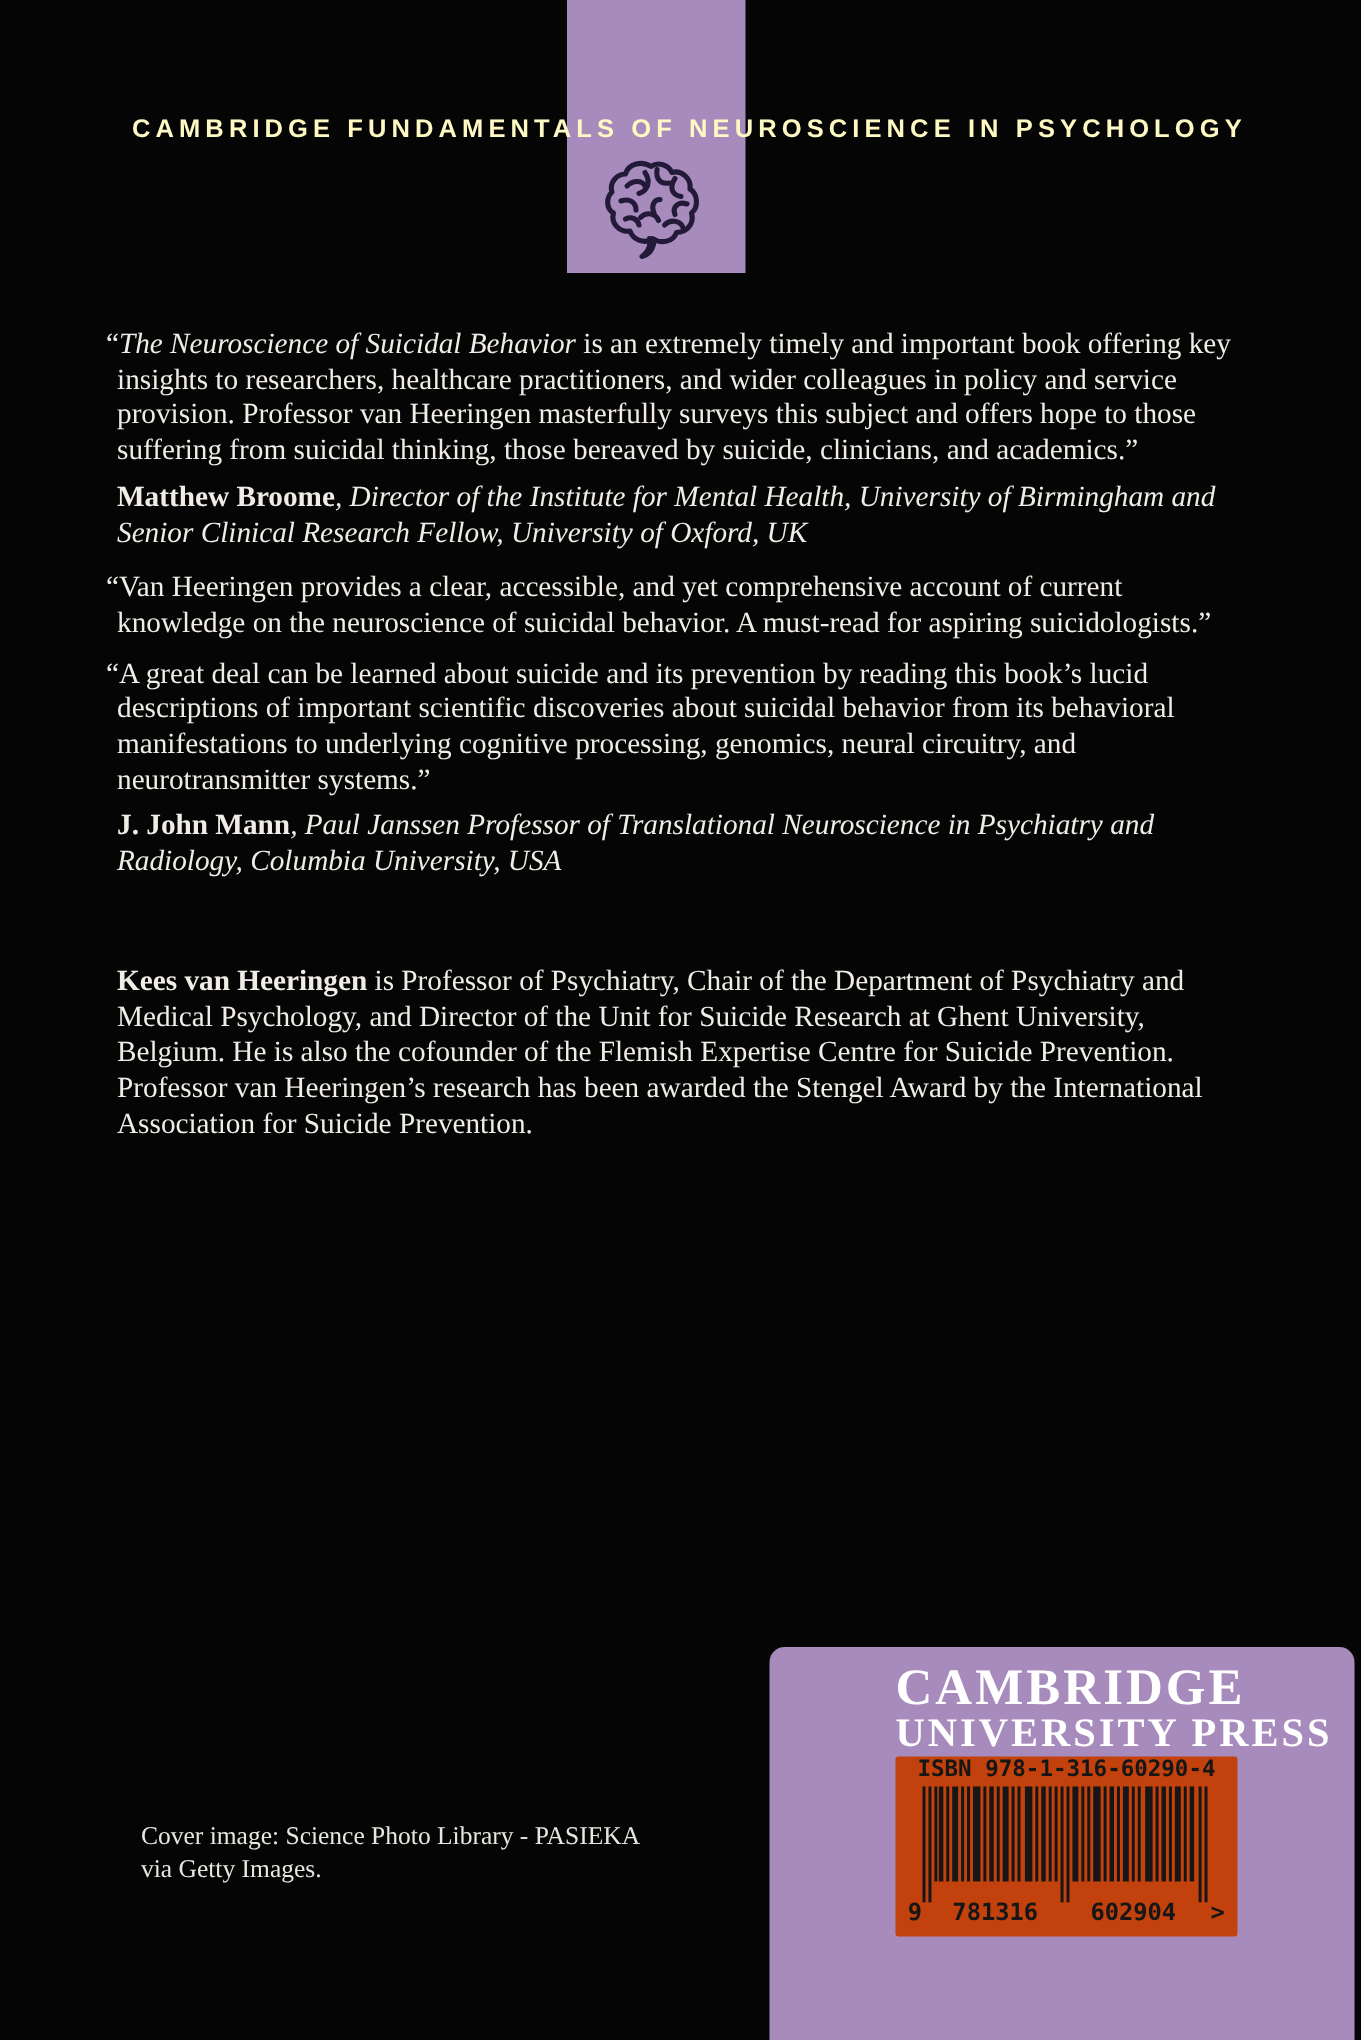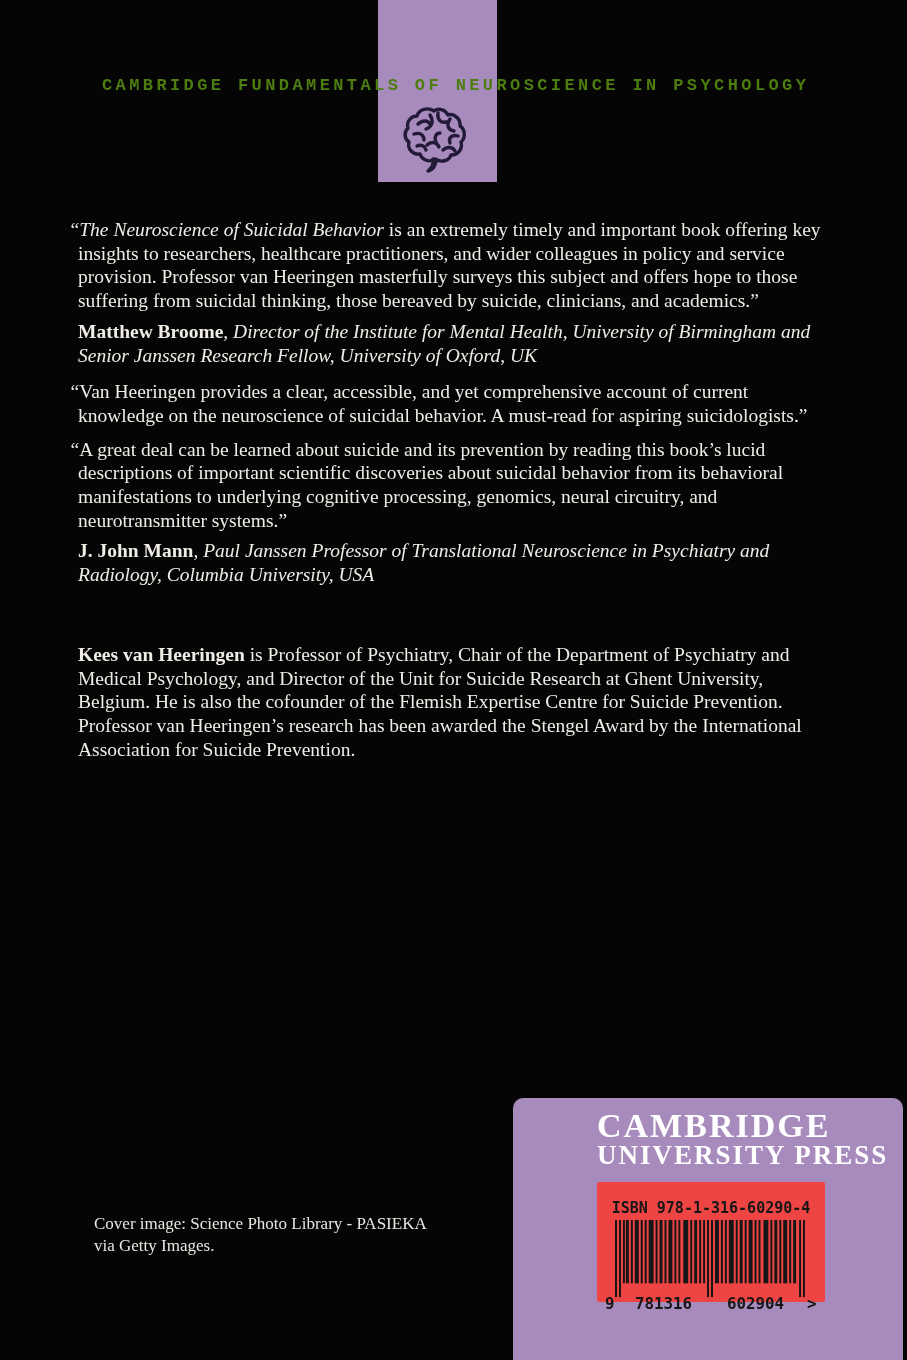--- a/index.html
+++ b/index.html
@@ -22,23 +22,23 @@
   
   .series-band{
     position:absolute;left:378px;top:0;width:119px;height:182px;
     background:var(--brand-purple);
   }
   .brain-icon{
     position:absolute;left:403px;top:104px;width:66px;height:70px;
   }
   .series-title{
     position:absolute;left:88px;top:76px;
-    font-family:Liberation Mono, monospace;
+    font-family:Liberation Sans, sans-serif;
     font-weight:bold;font-size:17px;letter-spacing:3.4px;
-    color:#4d7c0f;white-space:nowrap;margin-left:14px;
+    color:#fef9c3;white-space:nowrap;
   }
   
   .main-col{
     position:absolute;left:78px;top:218px;width:756px;
     font-size:19.5px;line-height:23.7px;
   }
   .qtext{margin:0 0 7px 0;text-indent:-0.38em;}
   .qtext em{font-style:italic;}
   .attr{margin:0 0 13px 0;}
   .attr strong{font-weight:bold;}
@@ -69,23 +69,23 @@
     font-family:"Liberation Serif", serif;font-weight:bold;
     font-size:27px;line-height:23px;letter-spacing:2px;
     color:#ffffff;text-align:center;white-space:nowrap;
   }
   .press-url{
     font-family:"Liberation Sans", sans-serif;font-weight:bold;
     font-size:18px;line-height:22px;color:#ffffff;
     text-align:left;margin-top:3px;margin-left:2px;
   }
   .barcode-box{
-    margin-top:15px;width:228px;height:120px;
-    background:#ef4444;border-radius:2px;
-    padding:18px 8px 4px 8px;
+    margin-top:4px;width:228px;height:120px;
+    background:#c2410c;border-radius:2px;
+    padding:0 8px 4px 8px;
   }
   .isbn-label{
     font-family:"DejaVu Sans Mono", monospace;font-weight:bold;
     font-size:15px;line-height:17px;color:var(--ink);
     text-align:center;white-space:nowrap;letter-spacing:0;
   }
   .barcode-svg{display:block;width:212px;height:95px;margin-top:1px;}
   .barcode-svg rect{fill:var(--ink);}
   .barcode-svg text{
     font-family:"DejaVu Sans Mono", monospace;font-weight:bold;
@@ -115,21 +115,21 @@
     <path d="M37 29 C33 29 31 33 33 38"></path>
     <path d="M40 46 C44 42 50 43 52 47"></path>
     <path d="M14 42 C18 40 22 42 23 46"></path>
   </svg>
   <div class="series-title">CAMBRIDGE FUNDAMENTALS OF NEUROSCIENCE IN PSYCHOLOGY</div>
 
   <div class="main-col">
 
     <div class="quote">
       <p class="qtext"><span>“</span><em>The Neuroscience of Suicidal Behavior</em><span> is an extremely timely and important book offering key insights to researchers, healthcare practitioners, and wider colleagues in policy and service provision. Professor van Heeringen masterfully surveys this subject and offers hope to those suffering from suicidal thinking, those bereaved by suicide, clinicians, and academics.”</span></p>
-      <p class="attr"><strong>Matthew Broome</strong><em>, Director of the Institute for Mental Health, University of Birmingham and Senior Janssen Research Fellow, University of Oxford, UK</em></p>
+      <p class="attr"><strong>Matthew Broome</strong><em>, Director of the Institute for Mental Health, University of Birmingham and Senior Clinical Research Fellow, University of Oxford, UK</em></p>
     </div>
 
     <div class="quote">
       <p class="qtext"><span>“</span><em></em><span>Van Heeringen provides a clear, accessible, and yet comprehensive account of current knowledge on the neuroscience of suicidal behavior. A must-read for aspiring suicidologists.”</span></p>
     </div>
 
     <div class="quote">
       <p class="qtext"><span>“</span><em></em><span>A great deal can be learned about suicide and its prevention by reading this book’s lucid descriptions of important scientific discoveries about suicidal behavior from its behavioral manifestations to underlying cognitive processing, genomics, neural circuitry, and neurotransmitter systems.”</span></p>
       <p class="attr"><strong>J. John Mann</strong><em>, Paul Janssen Professor of Translational Neuroscience in Psychiatry and Radiology, Columbia University, USA</em></p>
     </div>

